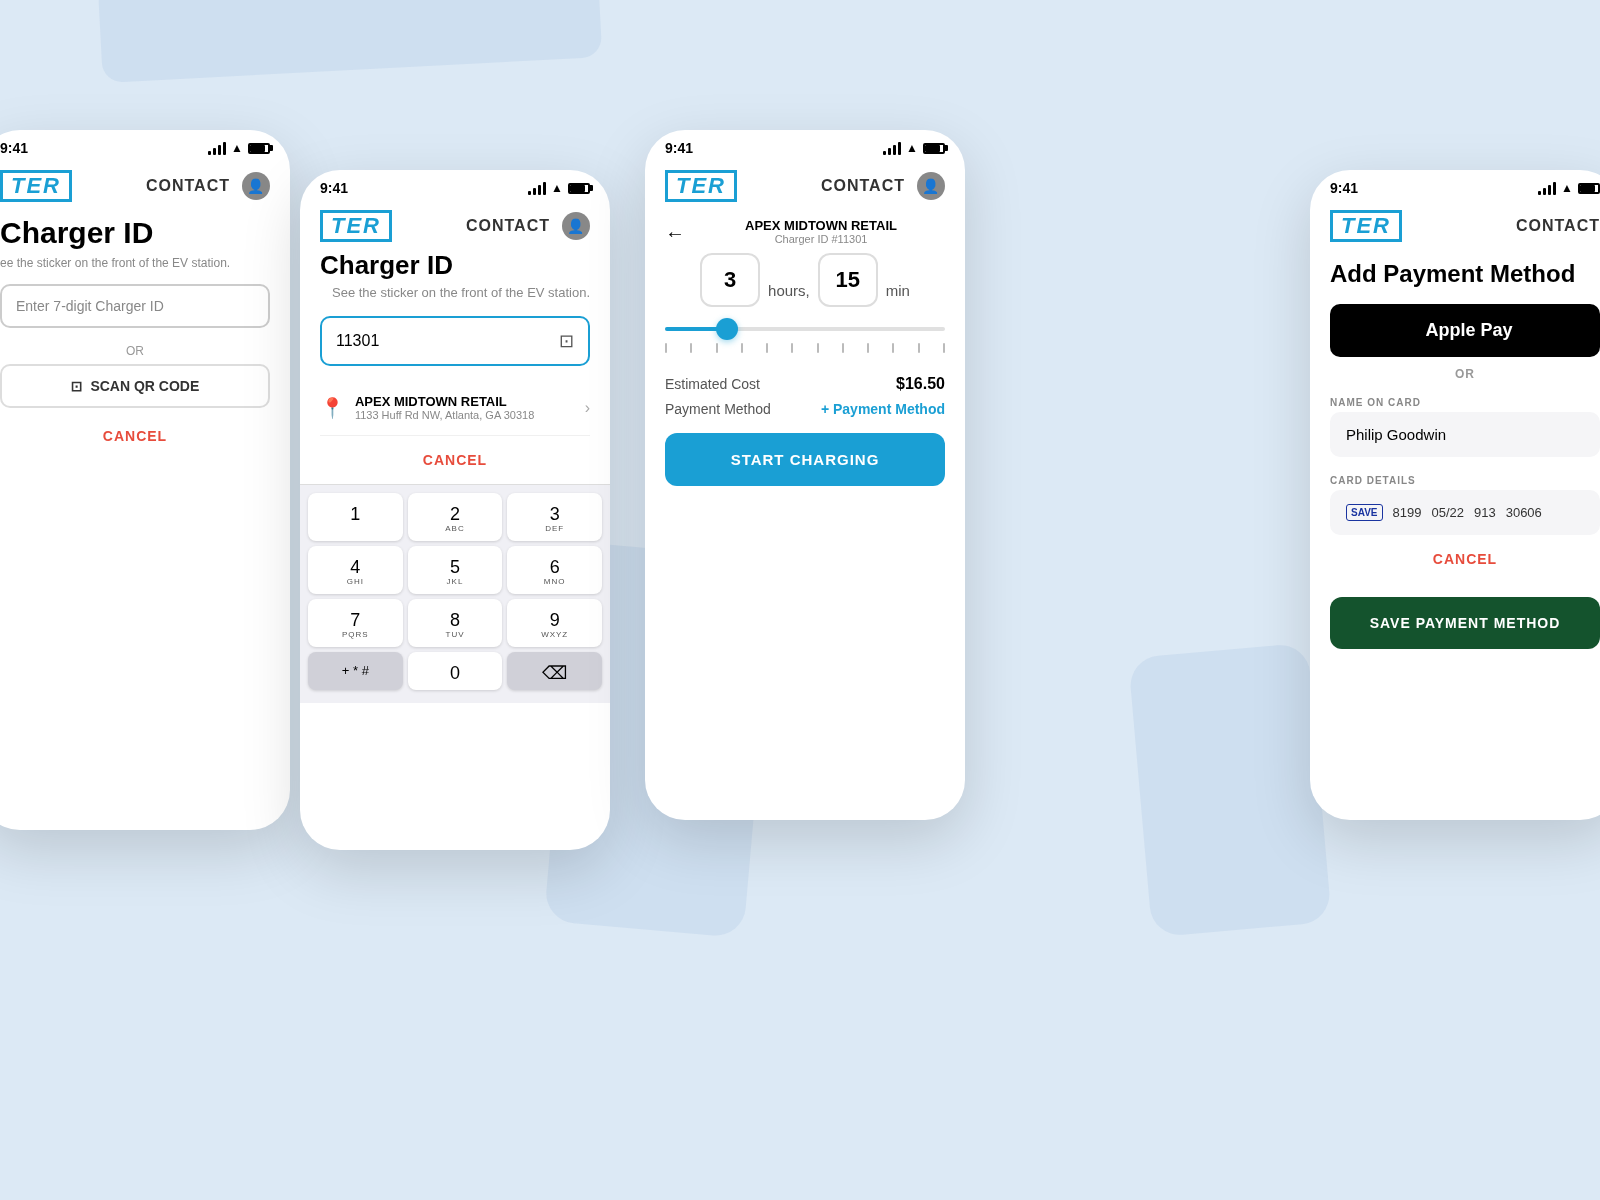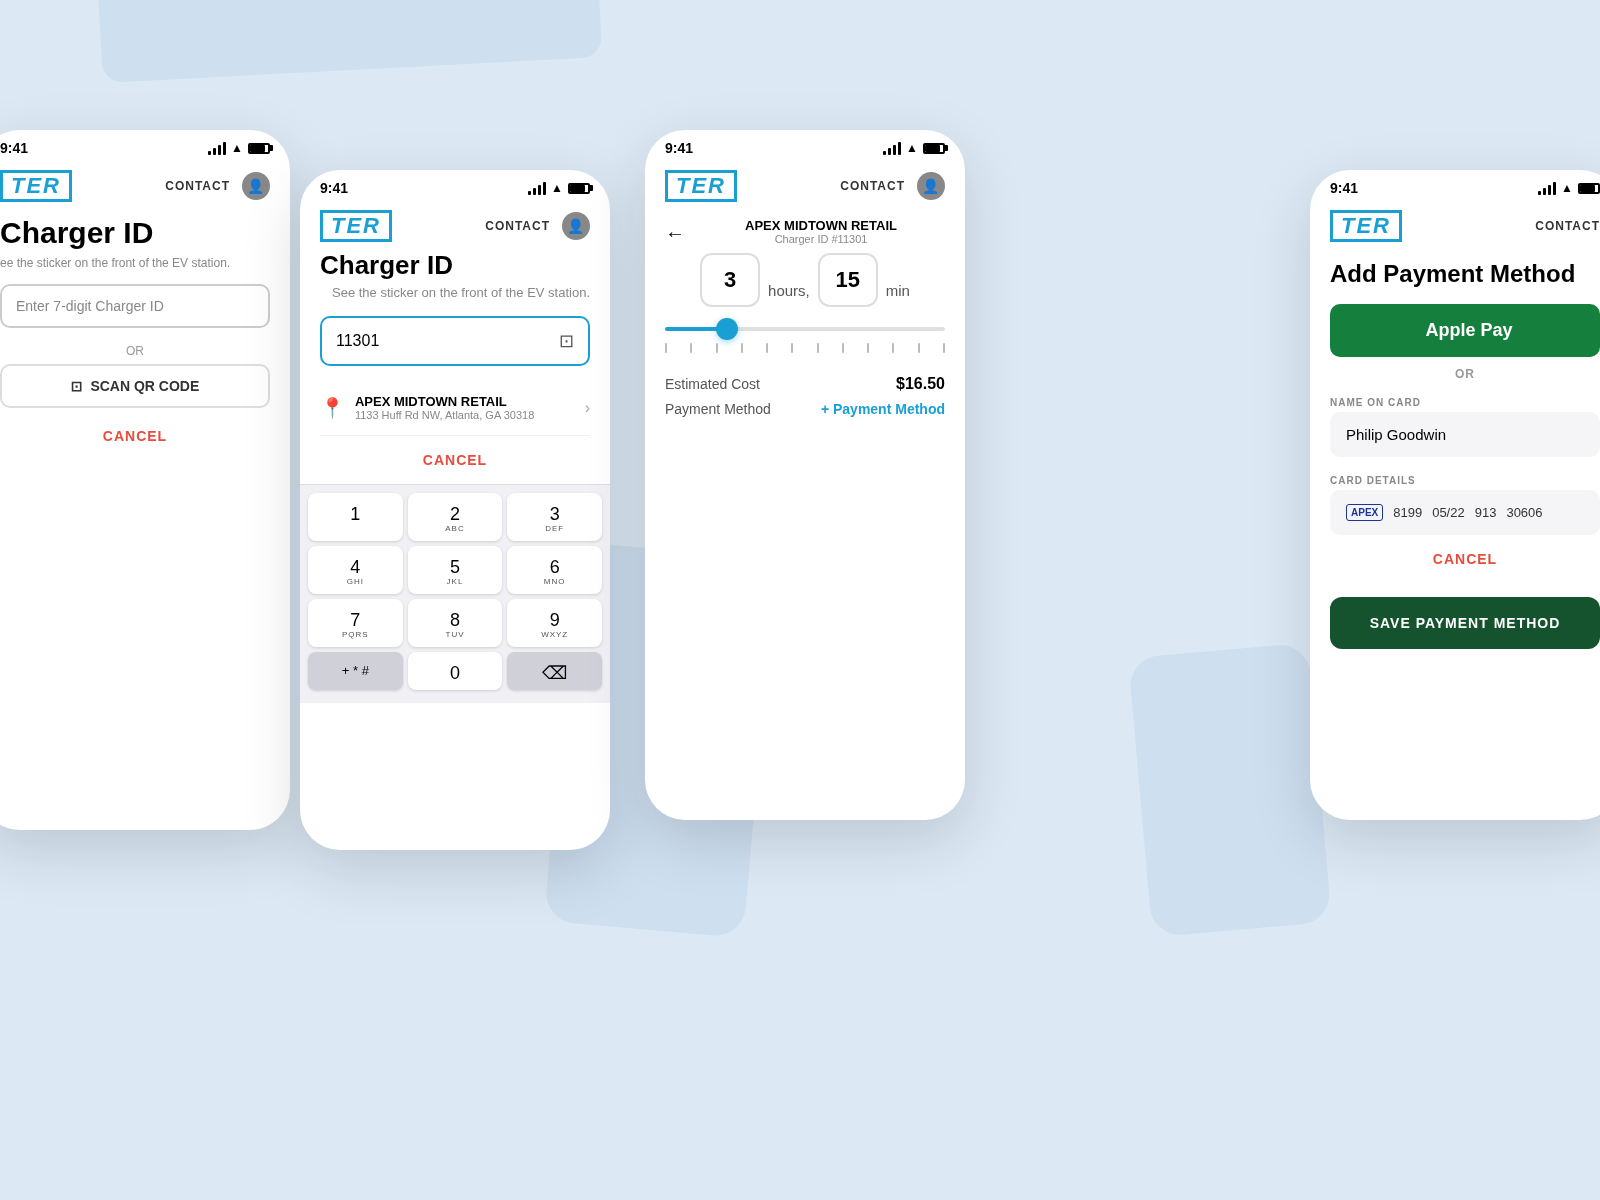--- a/index.html
+++ b/index.html
@@ -113,21 +113,21 @@
       line-height: 1;
     }
 
     .header-right {
       display: flex;
       align-items: center;
       gap: 12px;
     }
 
     .contact-text {
-      font-size: 12px;
+      font-size: 16px;
       font-weight: 700;
       color: #333;
       letter-spacing: 1px;
     }
 
     .avatar-circle {
       width: 28px; height: 28px;
       border-radius: 50%;
       background: #888;
       display: flex; align-items: center; justify-content: center;
@@ -375,21 +375,21 @@
     
     .payment-title {
       font-size: 24px;
       font-weight: 700;
       color: #000;
       padding: 10px 20px 16px;
     }
 
     .apple-pay-btn {
       margin: 0 20px 10px;
-      background: #15803d;
+      background: #000000;
       color: #fff;
       border: 0;
       border-radius: 10px;
       padding: 16px;
       font-size: 18px;
       font-weight: 600;
       width: calc(100% - 40px);
       cursor: pointer;
       display: flex;
       align-items: center;
@@ -747,20 +747,21 @@
       <span class="cost-label">Estimated Cost</span>
       <span class="cost-value">$16.50</span>
     </div>
     <div class="cost-row">
       <span class="cost-label">Payment Method</span>
       <span class="payment-link">+ Payment Method</span>
     </div>
   </div>
 
   
+  <button class="start-btn">START CHARGING</button>
 </div>
 
 <div class="phone-screen screen-4">
   
   <div class="status-bar">
     <span class="status-time">9:41</span>
     <div class="status-icons">
       <div class="signal-bars">
         <div class="signal-bar" style="height:4px"></div>
         <div class="signal-bar" style="height:7px"></div>
@@ -794,21 +795,21 @@
   
   <div class="or-section">OR</div>
 
   
   <div class="form-label">NAME ON CARD</div>
   <div class="form-field">Philip Goodwin</div>
 
   
   <div class="form-label">CARD DETAILS</div>
   <div class="card-details-row">
-    <span class="visa-label">APEX</span>
+    <span class="visa-label">SAVE</span>
     <span>8199</span>
     <span>05/22</span>
     <span>913</span>
     <span>30606</span>
   </div>
 
   
   <div class="cancel-btn">CANCEL</div>
 
   

